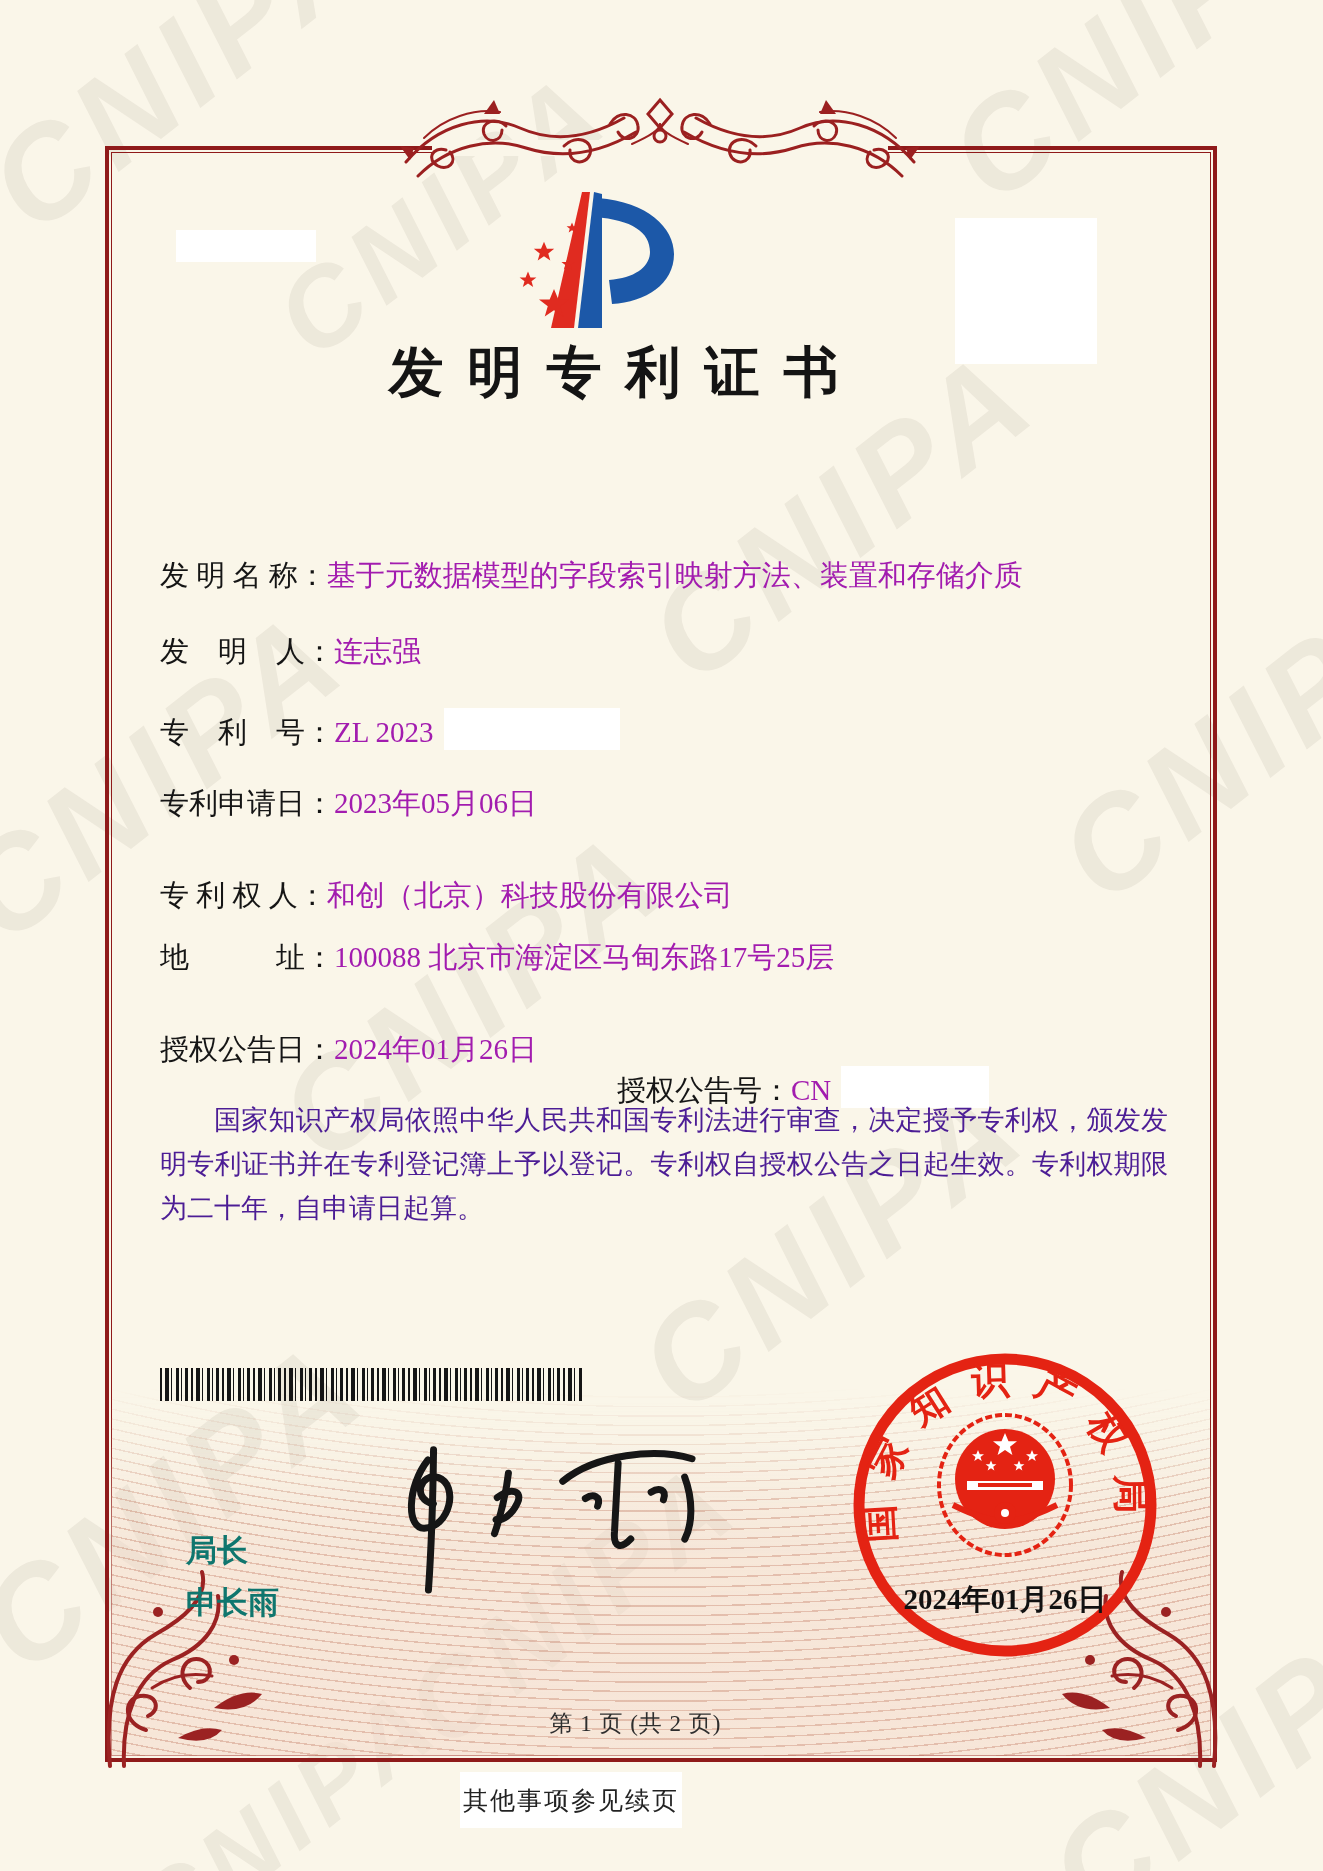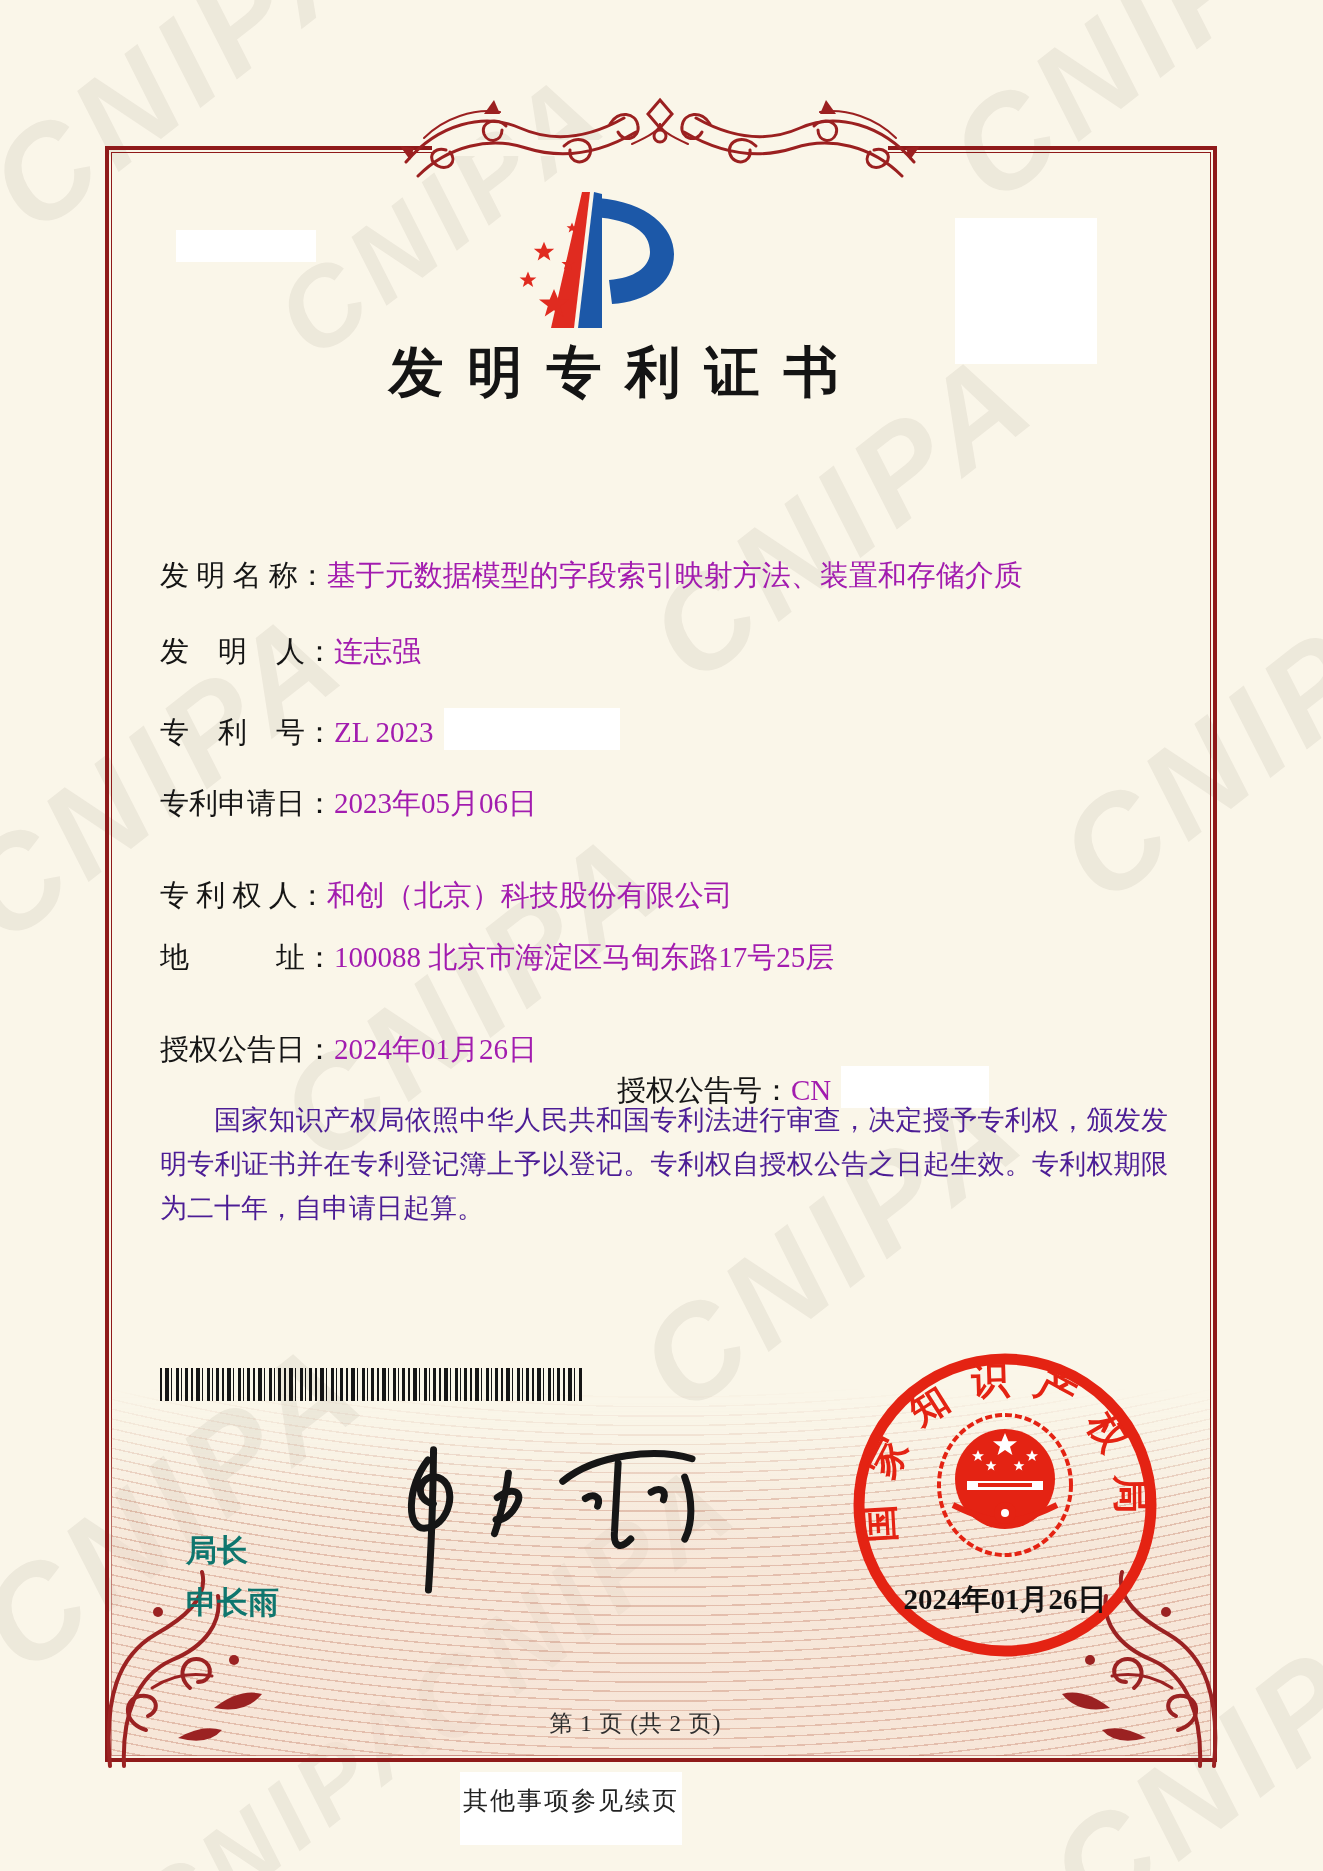--- a/index.html
+++ b/index.html
@@ -77,21 +77,21 @@
   .officer{position:absolute; z-index:3; left:186px; font-family:"Liberation Sans","DejaVu Sans",sans-serif; font-weight:700; font-size:31px; color:#0f766e;}
   .sig{position:absolute; z-index:3; left:368px; top:1438px; width:350px; height:160px; transform:rotate(-2deg);}
   
   .seal{position:absolute; z-index:4; left:851px; top:1351px; width:308px; height:308px;}
   
   .pagenum{
     position:absolute; z-index:3; left:0; right:0; top:1708px; text-align:center;
     transform:translateX(-26px); font-size:23px; color:#2e2e2e; letter-spacing:1px;
   }
   .contnote{
-    position:absolute; z-index:3; left:460px; top:1772px; width:222px; height:73px;
+    position:absolute; z-index:3; left:460px; top:1772px; width:222px; height:56px;
     background:#ffffff; text-align:center; line-height:58px;
     font-size:25px; letter-spacing:2px; color:#222;
   }
 </style>
 </head>
 <body>
 
 <div class="page">
 
   <div class="wm" style="left:-40px; top:-10px;">CNIPA</div>

